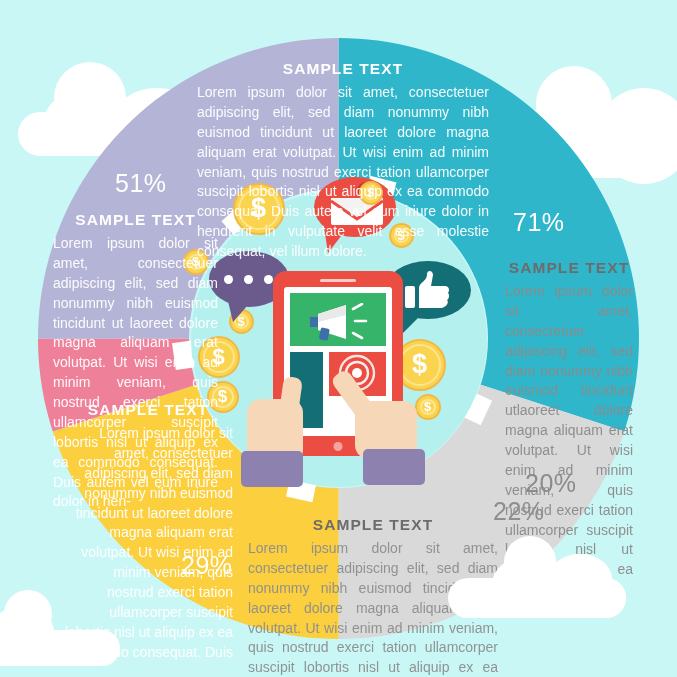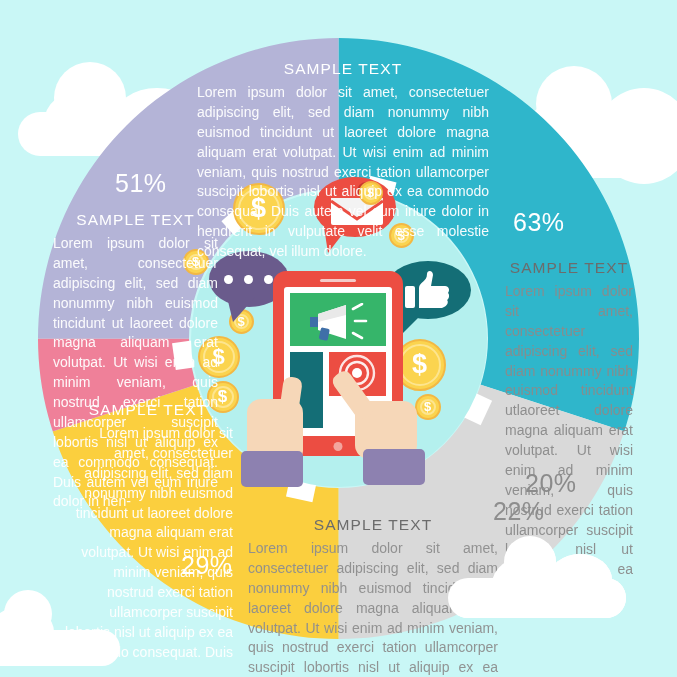--- a/index.html
+++ b/index.html
@@ -19,21 +19,21 @@
   .donut-wrap{
     position:absolute;left:33px;top:33px;width:611px;height:611px;
   }
   .donut{position:absolute;inset:0;}
   .seg-label{
     position:absolute;pointer-events:none;
     color:#ffffff;
     text-align:center;
   }
   .seg-title{
-    font-size:15.5px;font-weight:normal;letter-spacing:1.1px;
+    font-size:15.5px;font-weight:bold;letter-spacing:1.1px;
     margin-bottom:5px;
   }
   .seg-body{
     font-size:14px;line-height:1.42;text-align:justify;
     opacity:.95;
   }
   .pct{
     position:absolute;font-size:25px;font-weight:400;color:#ffffff;
     letter-spacing:.5px;pointer-events:none;
   }
@@ -283,21 +283,21 @@
         </div>
       <div class="coin" style="left:170px;top:-8px;width:24px;height:24px;font-size:12px;">
           <span>$</span>
         </div>
     </div>
 
     <div class="seg-label" style="left:164px;top:27px;width:292px;">
       <div class="seg-title">SAMPLE TEXT</div>
       <div class="seg-body">Lorem ipsum dolor sit amet, consectetuer adipiscing elit, sed diam nonummy nibh euismod tincidunt ut laoreet dolore magna aliquam erat volutpat. Ut wisi enim ad minim veniam, quis nostrud exerci tation ullamcorper suscipit lobortis nisl ut aliquip ex ea commodo consequat. Duis autem vel eum iriure dolor in hendrerit in vulputate velit esse molestie consequat, vel illum dolore.</div>
     </div>
-    <div class="pct" style="left:480px;top:175px;">63%</div>
+    <div class="pct" style="left:480px;top:175px;">71%</div>
 
     <div class="seg-label dark" style="left:472px;top:226px;width:128px;">
       <div class="seg-title">SAMPLE TEXT</div>
       <div class="seg-body">Lorem ipsum dolor sit amet, consectetuer adipiscing elit, sed diam nonummy nibh euismod tincidunt utlaoreet dolore magna aliquam erat volutpat. Ut wisi enim ad minim veniam, quis nostrud exerci tation ullamcorper suscipit lobortis nisl ut aliquip ex ea commodo consequat.</div>
     </div>
     <div class="pct dark" style="left:492px;top:436px;color:#8b8b8b;">20%</div>
 
     <div class="seg-label ylw" style="left:215px;top:483px;width:250px;">
       <div class="seg-title">SAMPLE TEXT</div>
       <div class="seg-body">Lorem ipsum dolor sit amet, consectetuer adipiscing elit, sed diam nonummy nibh euismod tincidunt ut laoreet dolore magna aliquam erat volutpat. Ut wisi enim ad minim veniam, quis nostrud exerci tation ullamcorper suscipit lobortis nisl ut aliquip ex ea commodo consequat. Duis a.</div>

